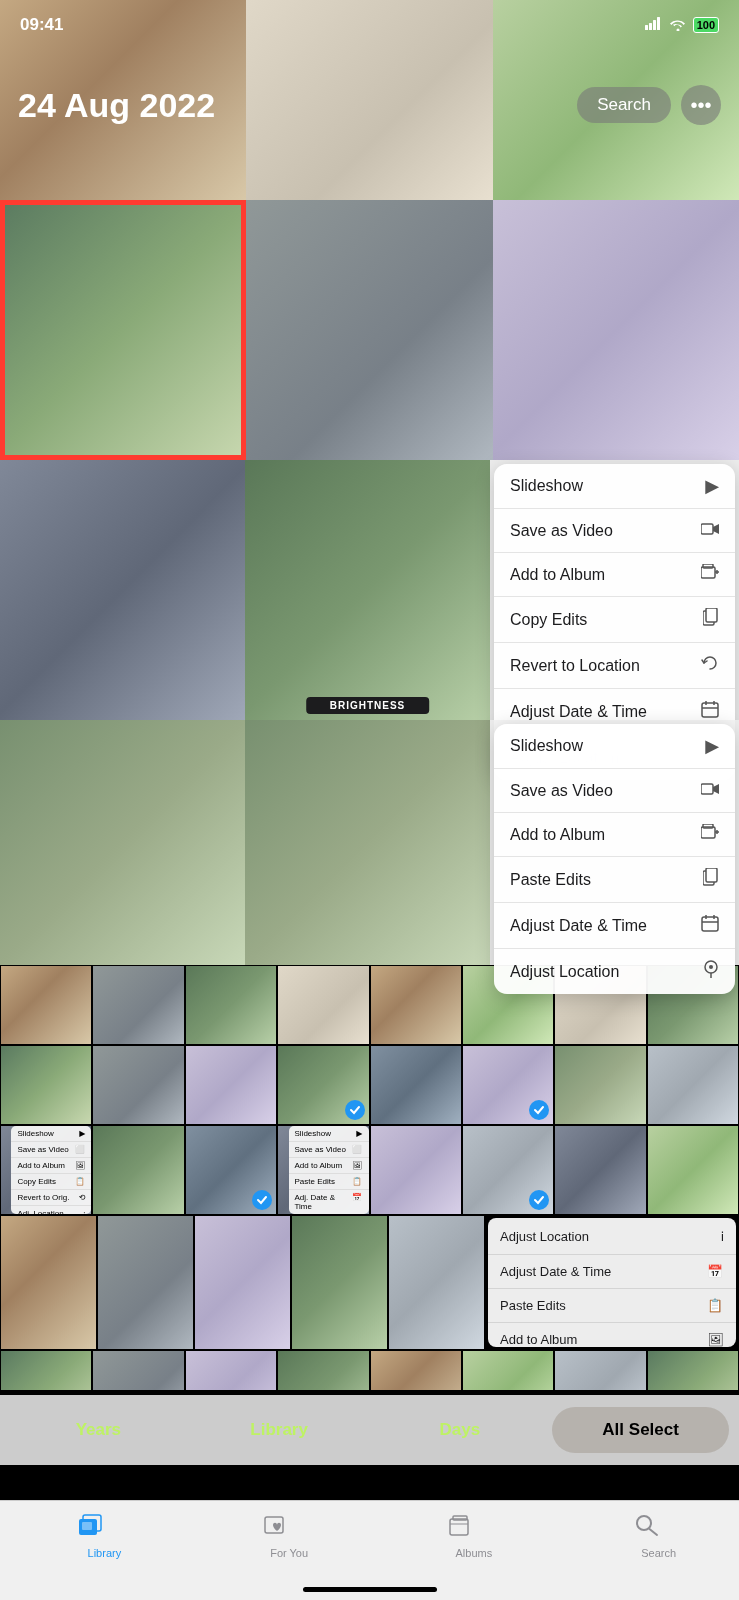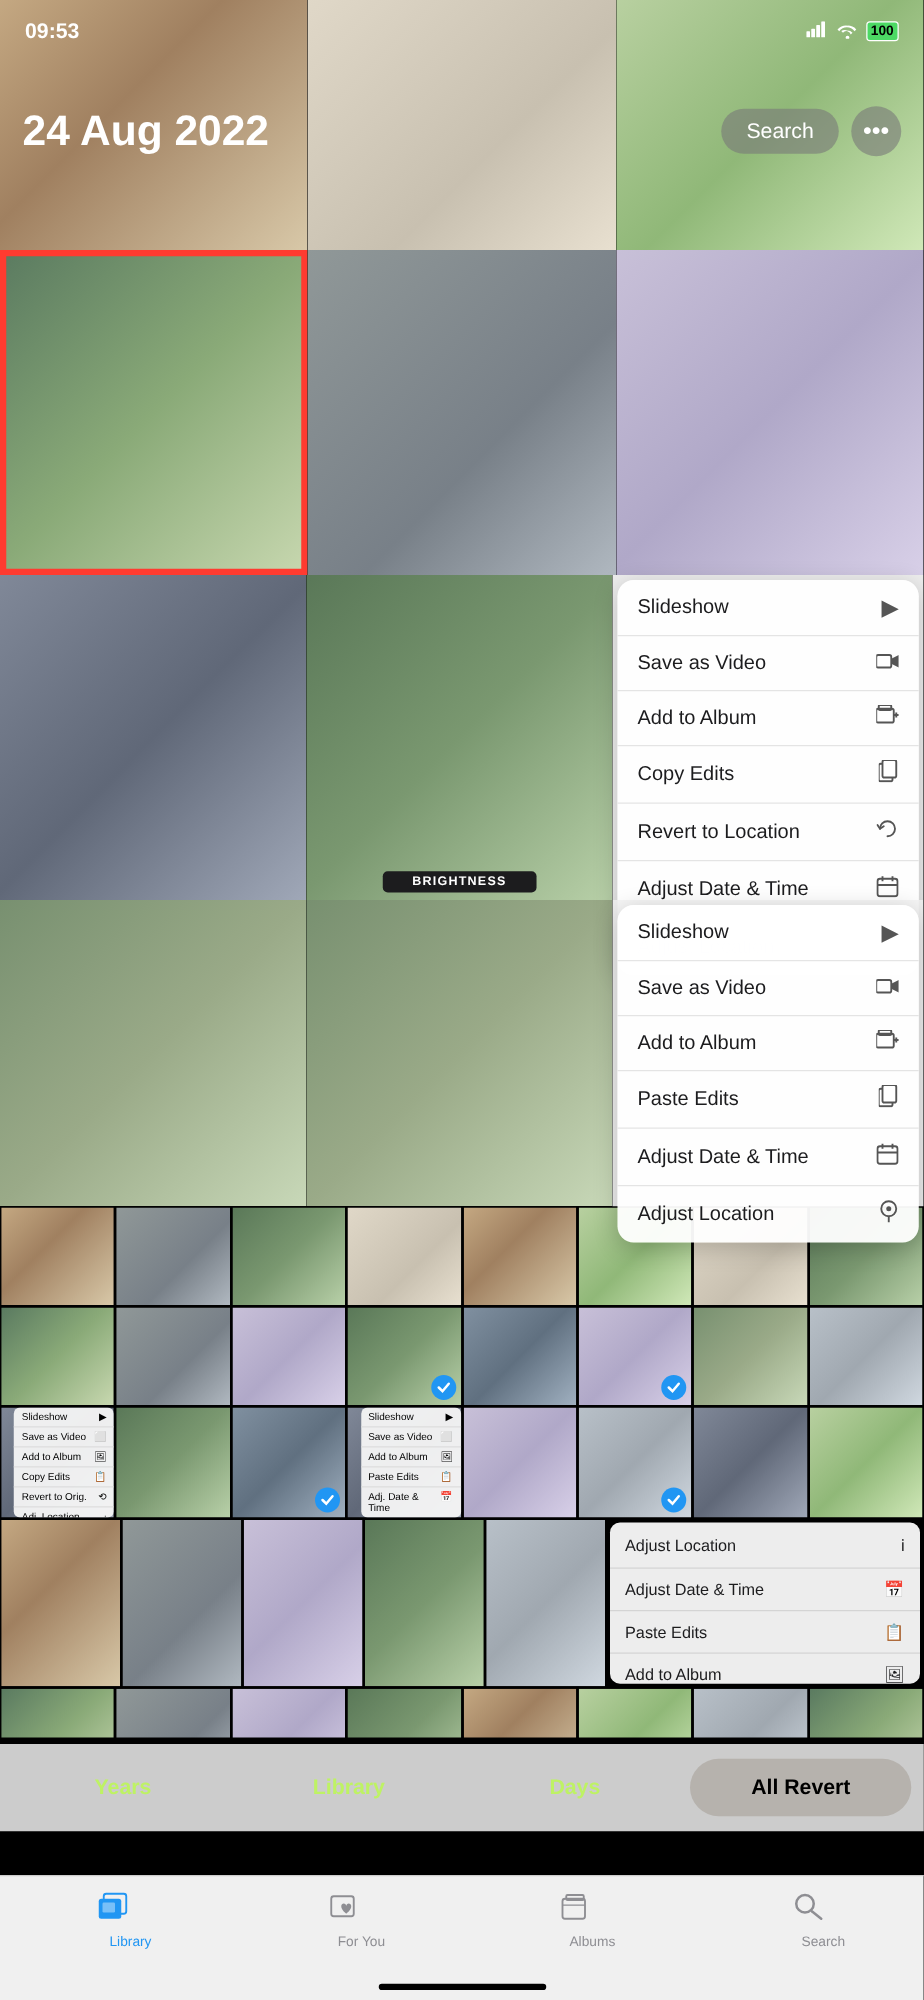--- a/index.html
+++ b/index.html
@@ -317,21 +317,21 @@
     .p7 { background: linear-gradient(135deg, #808898 0%, #606878 50%, #a0a8b8 100%); }
     .p8 { background: linear-gradient(135deg, #5a7858 0%, #7a9870 50%, #b8d0a8 100%); }
     .p9 { background: linear-gradient(135deg, #8090a0 0%, #607080 50%, #a0b0c0 100%); }
     .p10 { background: linear-gradient(135deg, #789070 0%, #9aaa88 50%, #c8d8b8 100%); }
     .p11 { background: linear-gradient(135deg, #b8c0c8 0%, #a0a8b0 50%, #d0d8e0 100%); }
   </style>
 </head>
 <body>
 
 <div class="status-bar">
-  <span class="status-time">09:53</span>
+  <span class="status-time">09:41</span>
   <div class="status-icons">
     <span>
       <svg width="18" height="13" viewBox="0 0 18 13">
           <rect x="0" y="8" width="3" height="5" fill="white" rx="0.5"></rect>
           <rect x="4" y="6" width="3" height="7" fill="white" rx="0.5"></rect>
           <rect x="8" y="3" width="3" height="10" fill="white" rx="0.5"></rect>
           <rect x="12" y="0" width="3" height="13" fill="white" rx="0.5"></rect>
         </svg>
     </span>
     <span>
@@ -744,21 +744,21 @@
     </div>
 
   </div>
 
 </div>
 
 <div class="view-selector">
   <button class="view-tab">Years</button>
   <button class="view-tab">Library</button>
   <button class="view-tab">Days</button>
-  <button class="view-tab active">All Revert</button>
+  <button class="view-tab active">All Select</button>
 </div>
 
 <div class="bottom-nav">
   <div class="nav-item active">
     <span class="nav-icon">
       <svg width="28" height="24" viewBox="0 0 28 24">
         <rect x="1" y="6" width="18" height="16" rx="2" fill="#2196f3"></rect>
         <rect x="5" y="2" width="18" height="16" rx="2" fill="none" stroke="#2196f3" stroke-width="1.5"></rect>
         <rect x="4" y="9" width="10" height="8" rx="1" fill="white" opacity="0.4"></rect>
       </svg>

